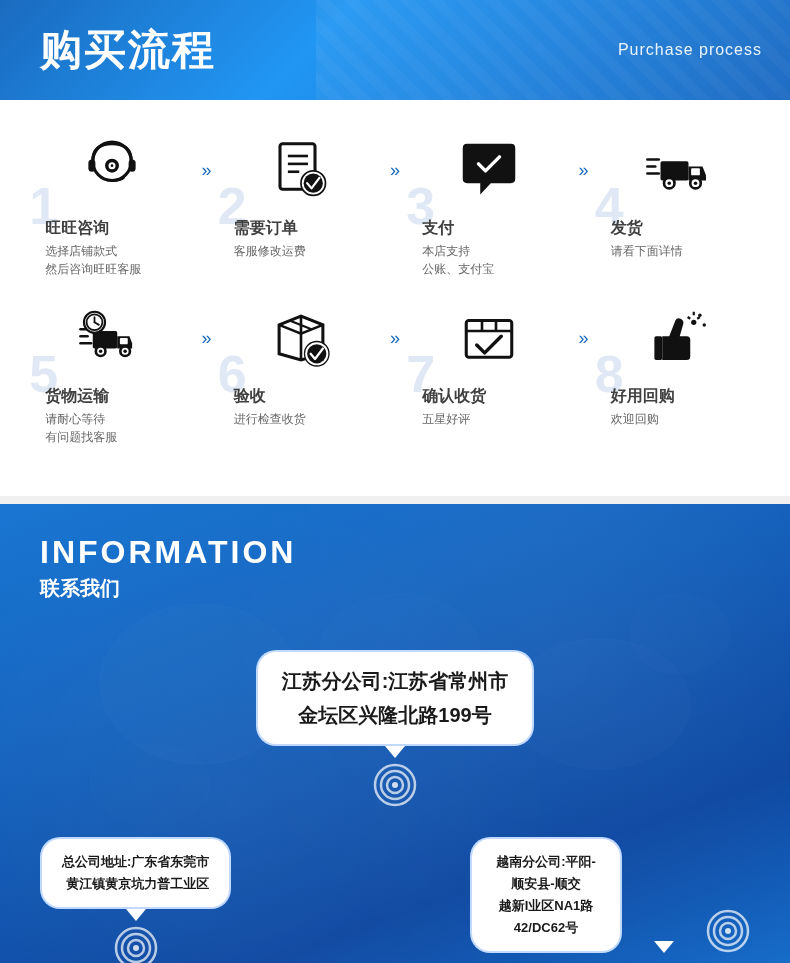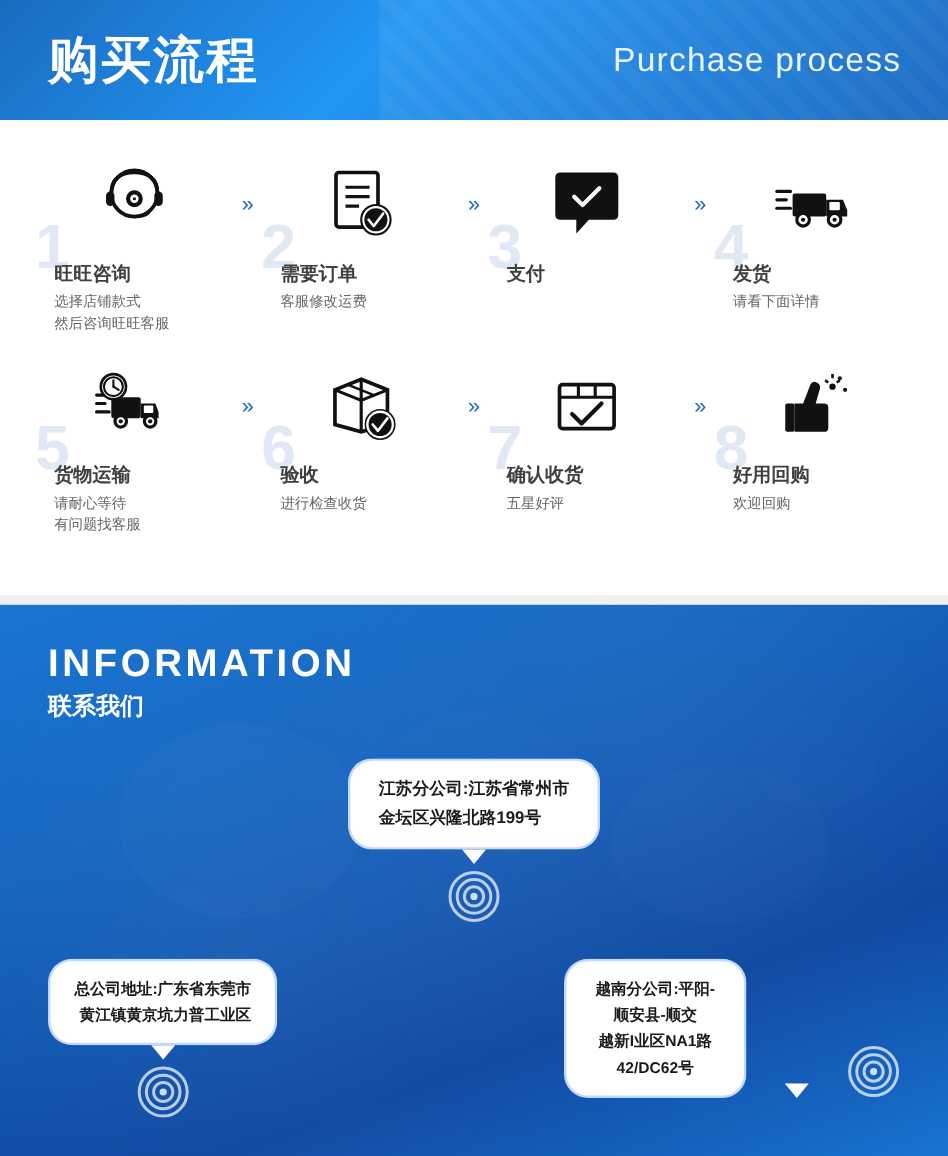--- a/index.html
+++ b/index.html
@@ -36,23 +36,23 @@
       );
     }
     .header-title-zh {
       color: white;
       font-size: 42px;
       font-weight: bold;
       letter-spacing: 2px;
     }
     .header-title-en {
       position: absolute;
-      right: 39px;
+      right: 28px;
       color: rgba(255,255,255,0.9);
-      font-size: 28px;
+      font-size: 16px;
       font-weight: 400;
       letter-spacing: 1px;
     }
 
     
     .process-section {
       background: #ffffff;
       padding: 30px 30px 30px 30px;
     }
 
@@ -157,21 +157,21 @@
       font-weight: bold;
       letter-spacing: 3px;
       margin-bottom: 4px;
       position: relative;
       z-index: 1;
     }
     .info-title-zh {
       color: white;
       font-size: 20px;
       font-weight: bold;
-      margin-bottom: 30px;
+      margin-bottom: 48px;
       position: relative;
       z-index: 1;
     }
 
     
     .world-map-bg {
       position: absolute;
       inset: 0;
       opacity: 0.1;
       z-index: 0;
@@ -239,20 +239,21 @@
       <div class="step-number">3</div>
       <div class="step-icon-area">
         <svg class="icon-svg" viewBox="0 0 80 80" fill="none" xmlns="http://www.w3.org/2000/svg">
 
           <path d="M10 15 Q10 10 15 10 L65 10 Q70 10 70 15 L70 50 Q70 55 65 55 L42 55 L30 68 L30 55 L15 55 Q10 55 10 50 Z" fill="#111"></path>
           <path d="M28 33 L36 41 L52 25" stroke="white" stroke-width="4" stroke-linecap="round" stroke-linejoin="round"></path>
         </svg>
       </div>
       <div class="step-content">
         <div class="step-title">支付</div>
+        <div class="step-desc">本店支持<br>公账、支付宝</div>
       </div>
     </div>
 
     <div class="arrow">»</div>
 
     <div class="process-item">
       <div class="step-number">4</div>
       <div class="step-icon-area">
         <svg class="icon-svg" viewBox="0 0 80 80" fill="none" xmlns="http://www.w3.org/2000/svg">
 
@@ -393,21 +394,21 @@
     <ellipse cx="150" cy="280" rx="60" ry="40" fill="rgba(255,255,255,0.08)" stroke="rgba(255,255,255,0.1)" stroke-width="1"></ellipse>
   </svg>
 
   <div class="info-title-en">INFORMATION</div>
   <div class="info-title-zh">联系我们</div>
 
   <div style="position:relative; z-index:1; width:100%;">
 
     <div style="display:flex; justify-content:center; margin-bottom:30px;">
       <div style="position:relative;">
-        <div style="background:white; border-radius:20px; padding:12px 24px; font-size:14px; font-weight:bold; color:#1a1a1a; text-align:left; line-height:1.7; border:2px solid rgba(100,160,255,0.4);">
+        <div style="background:white; border-radius:20px; padding:12px 24px; font-size:20px; font-weight:bold; color:#1a1a1a; text-align:center; line-height:1.7; border:2px solid rgba(100,160,255,0.4);">
           <span>江苏分公司:江苏省常州市<br>金坛区兴隆北路199号</span>
         </div>
 
         <div style="width:0;height:0;border-left:10px solid transparent;border-right:10px solid transparent;border-top:12px solid white;margin:0 auto;"></div>
 
         <div style="display:flex;justify-content:center;margin-top:5px;">
           <svg width="44" height="44" viewBox="0 0 44 44">
             <circle cx="22" cy="22" r="20" stroke="rgba(255,255,255,0.7)" stroke-width="2.5" fill="none"></circle>
             <circle cx="22" cy="22" r="14" stroke="rgba(255,255,255,0.7)" stroke-width="2.5" fill="none"></circle>
             <circle cx="22" cy="22" r="8" stroke="rgba(255,255,255,0.7)" stroke-width="2.5" fill="none"></circle>

